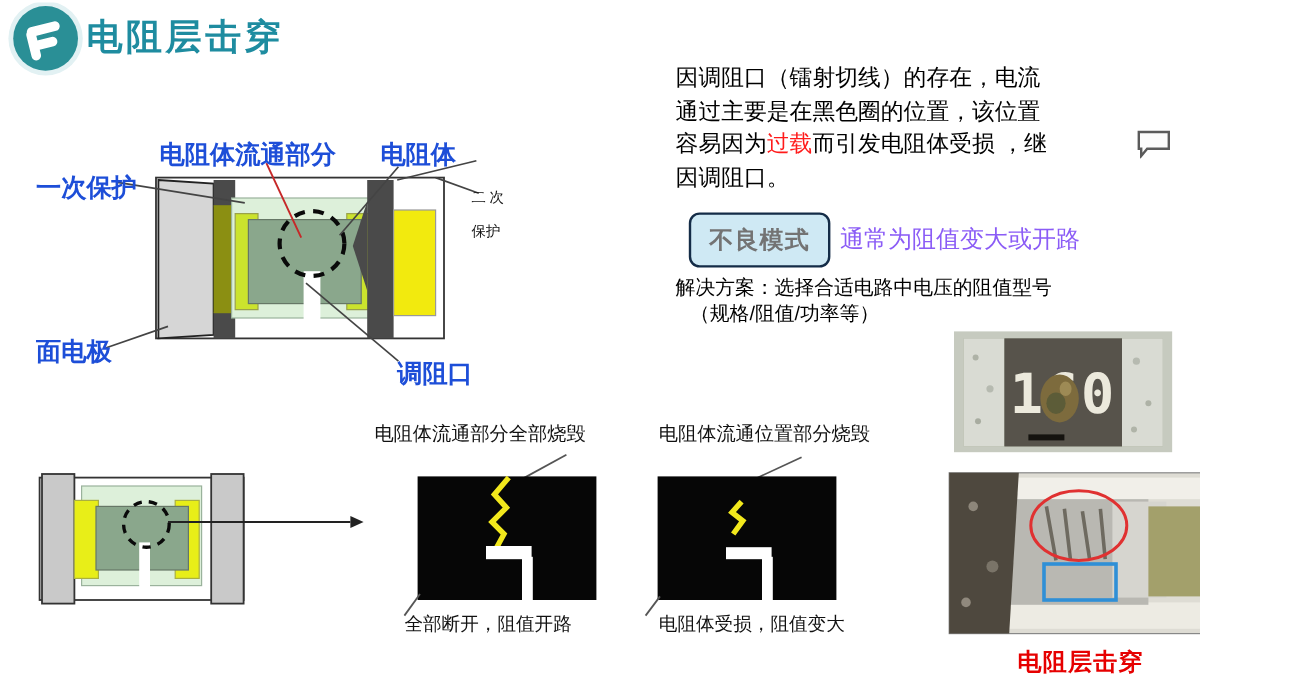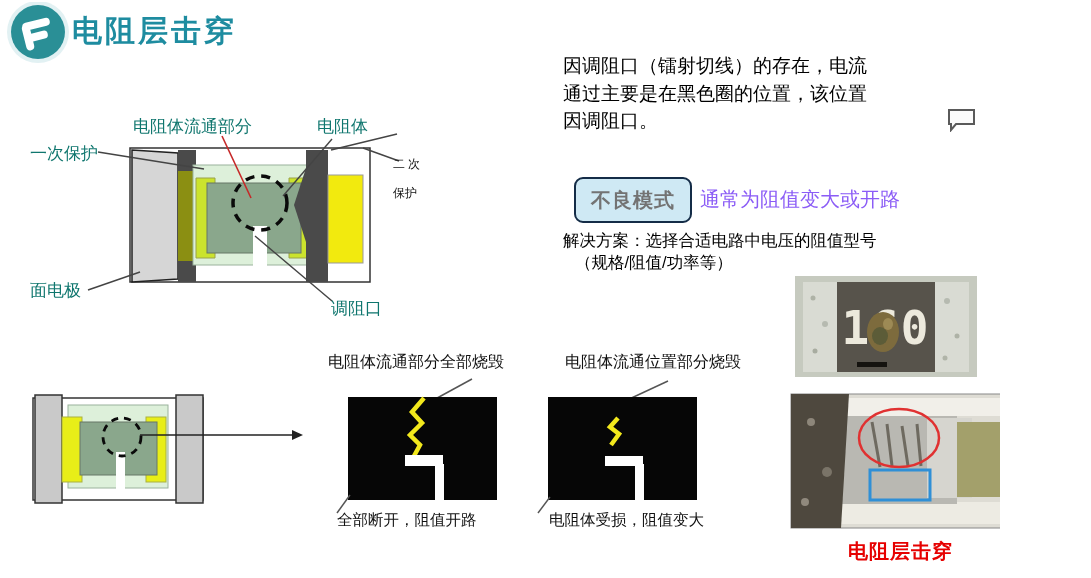--- a/index.html
+++ b/index.html
@@ -2,34 +2,34 @@
 <html><head>
 <meta charset="utf-8">
 <style>
   html,body{margin:0;padding:0;background:#fff;}
   .canvas{position:relative;width:1000px;height:578px;background:#ffffff;overflow:hidden;
           font-family:"Liberation Sans",sans-serif;color:#111;}
   .abs{position:absolute;}
   
   .page-title{left:72px;top:11px;font-size:30px;font-weight:bold;color:#1e8ca0;letter-spacing:3px;}
   
-  .dlabel{font-family:"Liberation Serif","DejaVu Serif",serif;font-size:17px;color:#0f766e;white-space:nowrap;}
+  .dlabel{font-family:"Liberation Serif","DejaVu Serif",serif;font-size:21px;color:#1d4ed8;white-space:nowrap;font-weight:bold;}
   .dlabel2{font-family:"Liberation Serif","DejaVu Serif",serif;font-size:12px;color:#111;line-height:29px;}
   
   .desc{left:563px;top:52px;width:405px;font-size:19px;line-height:27.5px;color:#000;}
   .desc .hl{color:#ff1a1a;}
   
   .badge{left:574px;top:177px;width:114px;height:42px;background:#cfe9f4;border:2.5px solid #142c47;
          border-radius:9px;display:flex;align-items:center;justify-content:center;
          font-size:20px;font-weight:bold;color:#737373;letter-spacing:1px;}
   .badge-side{left:700px;top:186px;font-size:20px;color:#8b5cf6;}
   .solution{left:563px;top:229px;font-size:16.5px;line-height:22px;color:#000;}
   .solution .indent{margin-left:12px;}
   
-  .burn-title{top:352px;font-family:"Liberation Serif","DejaVu Serif",serif;font-size:16px;white-space:nowrap;margin-left:16px;}
+  .burn-title{top:352px;font-family:"Liberation Serif","DejaVu Serif",serif;font-size:16px;white-space:nowrap;}
   .burn-caption{top:510px;font-family:"Liberation Serif","DejaVu Serif",serif;font-size:15.5px;white-space:nowrap;}
   
   .photo-caption{left:848px;top:538px;font-size:20px;font-weight:bold;color:#e60000;letter-spacing:1px;}
   svg{display:block;}
 </style>
 </head>
 <body>
 
 <div class="canvas">
 
@@ -85,20 +85,21 @@
   <div class="abs dlabel2" style="left:393px;top:150px">
     <span style="display:block">二 次</span>
     <span style="display:block">保护</span>
   </div>
   <div class="abs dlabel" style="left:30px;top:279px">面电极</div>
   <div class="abs dlabel" style="left:331px;top:297px">调阻口</div>
 
   <div class="abs desc">
     <div>因调阻口（镭射切线）的存在，电流</div>
     <div>通过主要是在黑色圈的位置，该位置</div>
+    <div><span>容易因为</span><span class="hl">过载</span><span>而引发电阻体受损 ，继</span></div>
     <div>因调阻口。</div>
   </div>
 
   <svg class="abs" style="left:946px;top:108px" width="32" height="24" viewBox="0 0 32 24">
     <path d="M3 2 h25 v14 h-18 l-5 6 v-6 h-2 z" fill="#fbfbfb" stroke="#5a5a5a" stroke-width="2"></path>
   </svg>
 
   <div class="abs badge">不良模式</div>
   <div class="abs badge-side">通常为阻值变大或开路</div>
 

